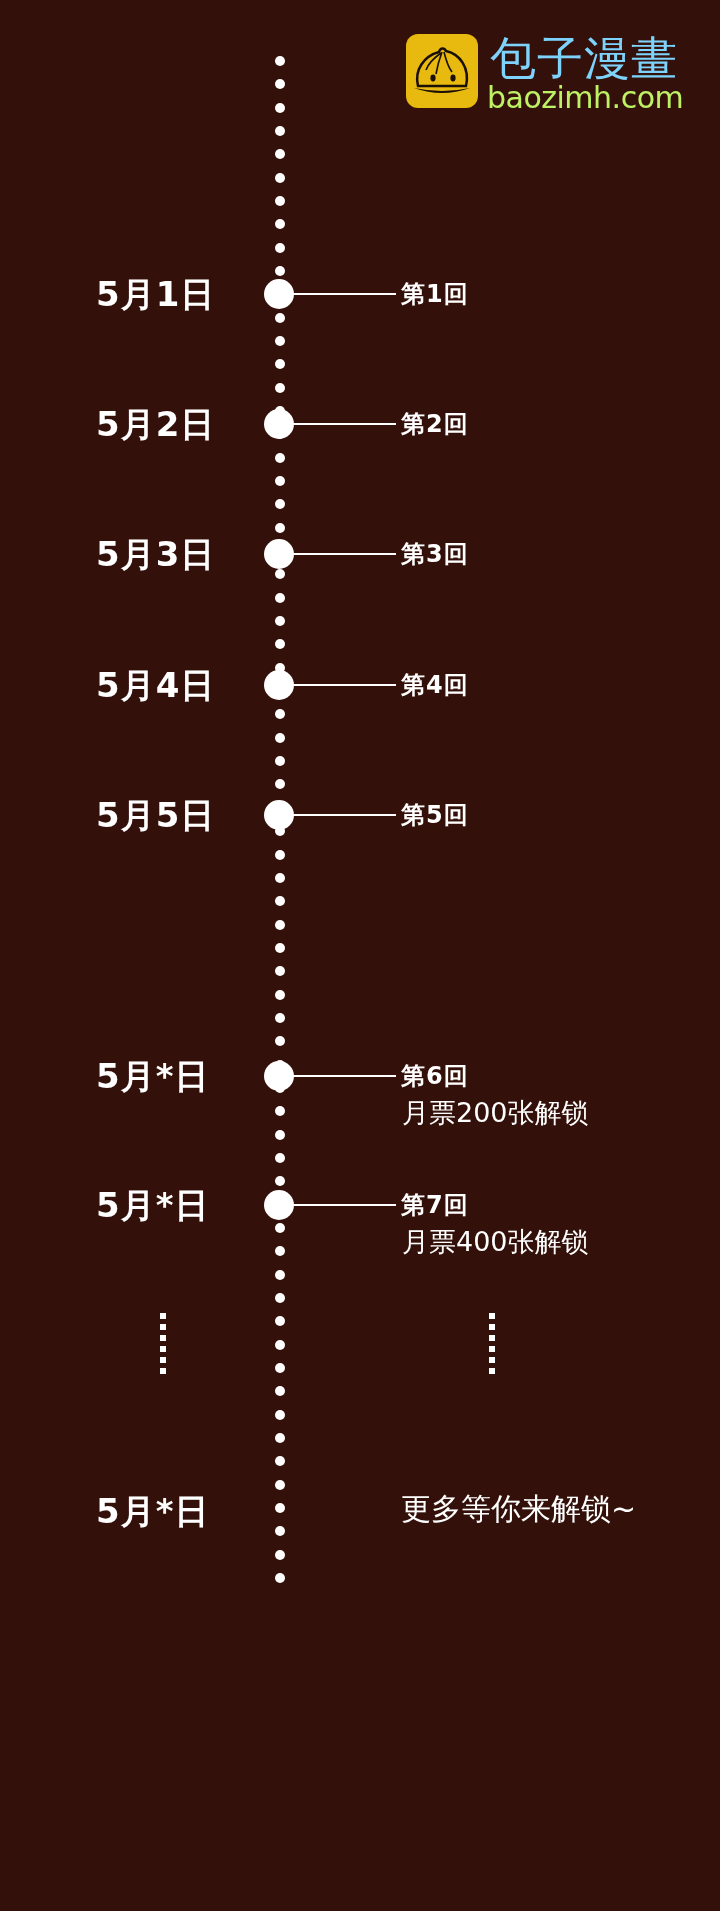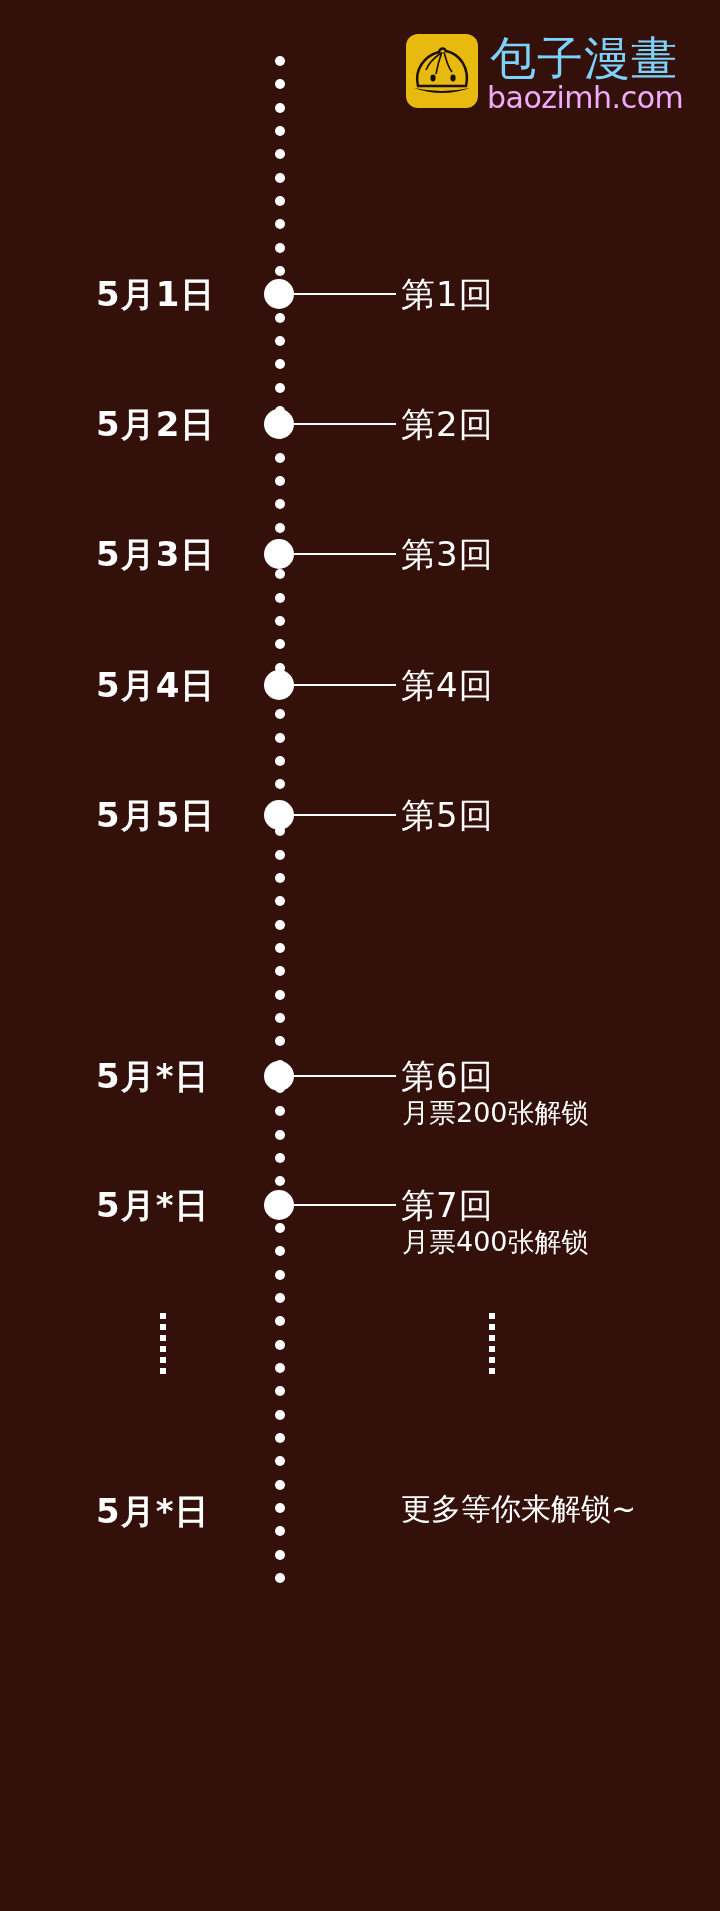--- a/index.html
+++ b/index.html
@@ -2,28 +2,28 @@
 <html><head>
 <meta charset="utf-8">
 <style>
   html, body { margin:0; padding:0; }
   body { width:720px; height:1911px; background:#331009; position:relative; overflow:hidden;
          font-family:"DejaVu Sans", "Liberation Sans", sans-serif; color:#fff; }
   .logo { position:absolute; left:406px; top:34px; width:290px; height:76px; }
   .logo-icon { position:absolute; left:0; top:0; width:72px; height:74px; border-radius:12px; background:#e8b90e; }
   .logo-icon svg { position:absolute; left:0; top:0; }
   .logo-cn { position:absolute; left:84px; top:-6px; font-size:46px; color:#7dd3fc; letter-spacing:1px; white-space:nowrap; font-weight:500; }
-  .logo-en { position:absolute; left:81px; top:46px; font-size:30px; color:#f0abfc; white-space:nowrap; letter-spacing:-0.5px; }
+  .logo-en { position:absolute; left:81px; top:46px; font-size:30px; color:#bef264; white-space:nowrap; letter-spacing:-0.5px; }
   .dots { position:absolute; left:0; top:0; width:720px; height:1911px; }
   .sdot { position:absolute; width:10px; height:10px; border-radius:50%; background:#fff; }
   .row { position:absolute; left:0; width:720px; }
   .date { position:absolute; left:96px; width:140px; font-size:34px; font-weight:bold; line-height:40px; top:-20px; white-space:nowrap; letter-spacing:1px; }
   .bigdot { position:absolute; left:264px; top:-15px; width:30px; height:30px; border-radius:50%; background:#fff; }
   .connector { position:absolute; left:292px; top:-1px; width:104px; height:2px; background:#fff; }
-  .title { position:absolute; left:401px; top:-20px; font-size:34px; font-weight:normal; line-height:40px; white-space:nowrap; letter-spacing:1px; }
+  .title { position:absolute; left:401px; top:-20px; font-size:24px; font-weight:bold; line-height:40px; white-space:nowrap; letter-spacing:1px; }
   .sub { position:absolute; left:402px; top:21px; font-size:27px; line-height:32px; white-space:nowrap; }
   .more { position:absolute; left:401px; top:-20px; font-size:30px; line-height:36px; white-space:nowrap; }
   .vell { position:absolute; width:6px; }
   .vell i { display:block; width:6px; height:6px; background:#fff; margin-bottom:5px; }
 </style>
 </head>
 <body>
 
 <div class="logo">
   <div class="logo-icon">

